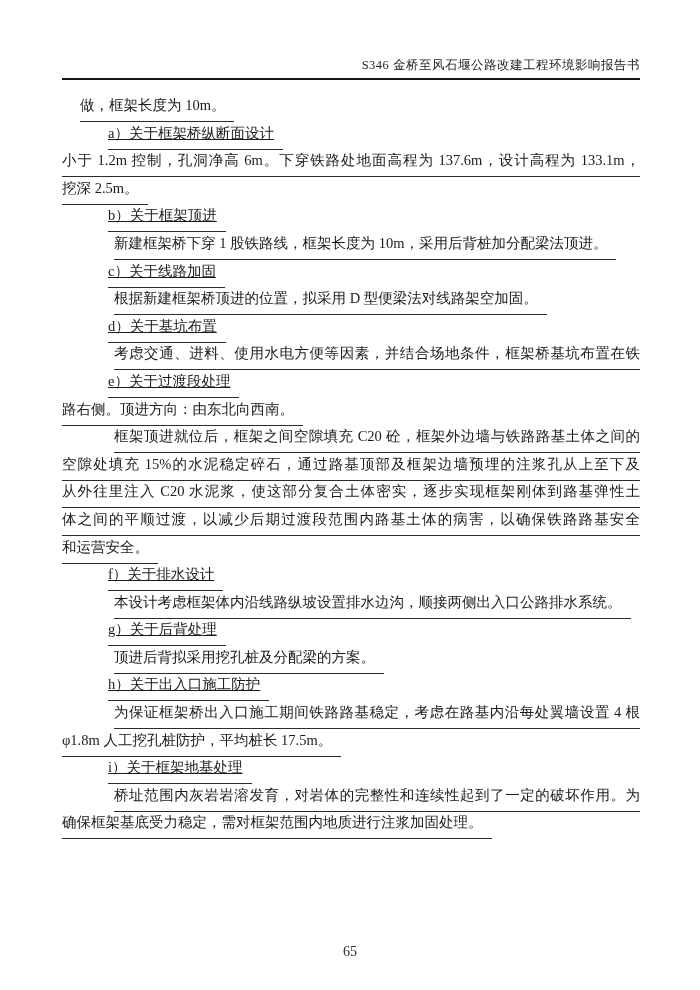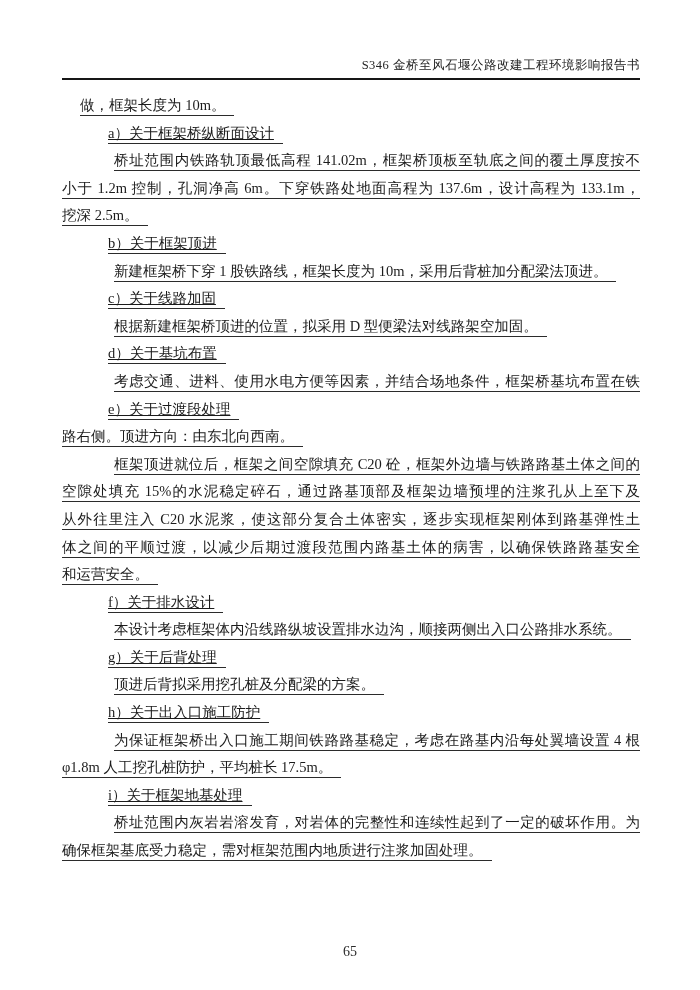--- a/index.html
+++ b/index.html
@@ -48,21 +48,21 @@
     font-size: 14.5px;
   }
   .line {
     height: 27.6px;
     line-height: 27.6px;
     white-space: normal;
     overflow: visible;
   }
   .line .t {
     border-bottom: 1px solid #2b2b2b;
-    padding-bottom: 2px;
+    padding-bottom: 8px;
   }
   .line:not(.jfull) .t {
     padding-right: 9px;
   }
   .jfull {
     text-align: justify;
     text-align-last: justify;
   }
   .first-continuation { padding-left: 18px; }
   .first-heading      { padding-left: 46px; text-decoration: underline; }
@@ -82,21 +82,20 @@
 
 <div class="page">
 
   <div class="header-title">S346 金桥至风石堰公路改建工程环境影响报告书</div>
 
   <div class="header-rule"></div>
 
   <div class="content" id="blocks-container">
       <div class="line first-continuation"><span class="t">做，框架长度为 10m。</span></div>
       <div class="line first-heading"><span class="t">a）关于框架桥纵断面设计</span></div>
-      <div class="line first-paragraph jfull"><span class="t">桥址范围内铁路轨顶最低高程 141.02m，框架桥顶板至轨底之间的覆土厚度按不</span></div>
       <div class="line jfull"><span class="t">小于 1.2m 控制，孔洞净高 6m。下穿铁路处地面高程为 137.6m，设计高程为 133.1m，</span></div>
       <div class="line"><span class="t">挖深 2.5m。</span></div>
       <div class="line first-heading"><span class="t">b）关于框架顶进</span></div>
       <div class="line first-paragraph"><span class="t">新建框架桥下穿 1 股铁路线，框架长度为 10m，采用后背桩加分配梁法顶进。</span></div>
       <div class="line first-heading"><span class="t">c）关于线路加固</span></div>
       <div class="line first-paragraph"><span class="t">根据新建框架桥顶进的位置，拟采用 D 型便梁法对线路架空加固。</span></div>
       <div class="line first-heading"><span class="t">d）关于基坑布置</span></div>
       <div class="line first-paragraph jfull"><span class="t">考虑交通、进料、使用水电方便等因素，并结合场地条件，框架桥基坑布置在铁</span></div>
       <div class="line first-heading"><span class="t">e）关于过渡段处理</span></div>
       <div class="line"><span class="t">路右侧。顶进方向：由东北向西南。</span></div>

